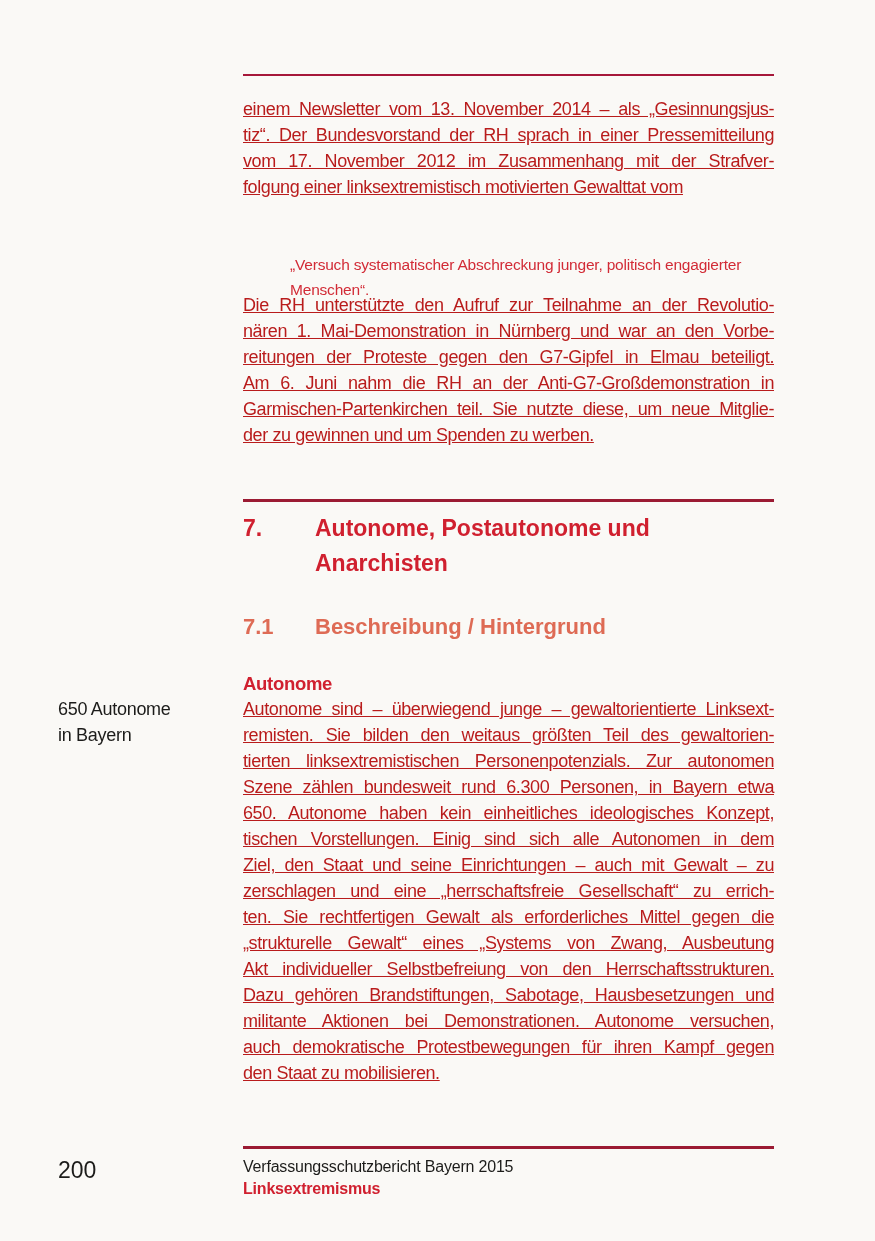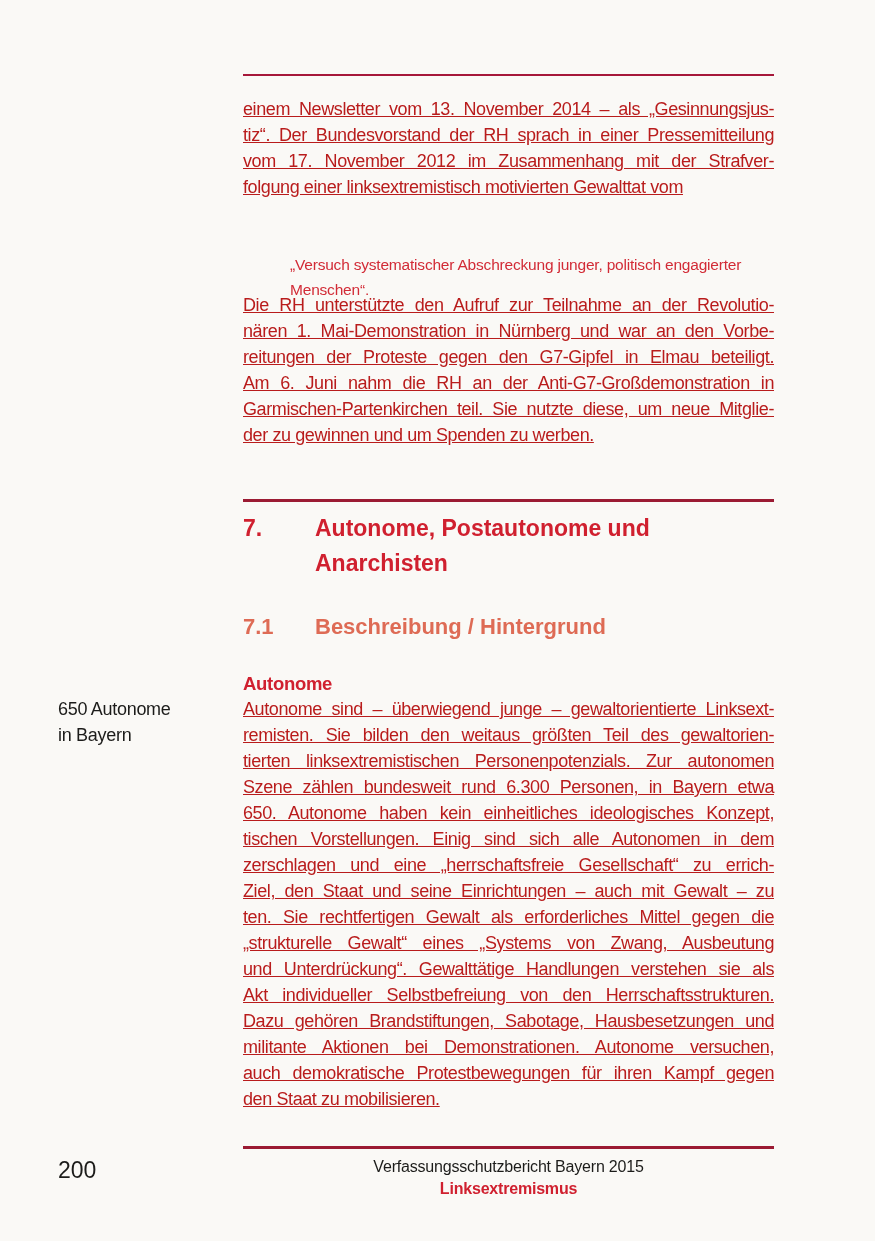--- a/index.html
+++ b/index.html
@@ -141,32 +141,31 @@
     <div class="tline tline-last">in Bayern</div>
   </div>
 
 <div class="abs bodytext" style="left:243px; top:696px; width:531px;">
     <div class="tline">Autonome sind – überwiegend junge – gewaltorientierte Linksext-</div>
     <div class="tline">remisten. Sie bilden den weitaus größten Teil des gewaltorien-</div>
     <div class="tline">tierten linksextremistischen Personenpotenzials. Zur autonomen</div>
     <div class="tline">Szene zählen bundesweit rund 6.300 Personen, in Bayern etwa</div>
     <div class="tline">650. Autonome haben kein einheitliches ideologisches Konzept,</div>
     <div class="tline">tischen Vorstellungen. Einig sind sich alle Autonomen in dem</div>
+    <div class="tline">Ziel, den Staat und seine Einrichtungen – auch mit Gewalt – zu</div>
     <div class="tline">zerschlagen und eine „herrschaftsfreie Gesellschaft“ zu errich-</div>
-    <div class="tline">Ziel, den Staat und seine Einrichtungen – auch mit Gewalt – zu</div>
     <div class="tline">ten. Sie rechtfertigen Gewalt als erforderliches Mittel gegen die</div>
     <div class="tline">„strukturelle Gewalt“ eines „Systems von Zwang, Ausbeutung</div>
-    <div class="tline">und Unterdrückung“. Gewalttätige Handlungen verstehen sie als</div>
     <div class="tline">Akt individueller Selbstbefreiung von den Herrschaftsstrukturen.</div>
     <div class="tline">Dazu gehören Brandstiftungen, Sabotage, Hausbesetzungen und</div>
     <div class="tline">militante Aktionen bei Demonstrationen. Autonome versuchen,</div>
     <div class="tline">auch demokratische Protestbewegungen für ihren Kampf gegen</div>
     <div class="tline tline-last">den Staat zu mobilisieren.</div>
   </div>
 
 <div class="abs rule-thick" style="left:243px; top:1146px; width:531px;"></div>
 
 <div class="abs page-number" style="left:58px; top:1157px;text-align:right;">200</div>
 
-<div class="abs" style="left:243px; top:1156px; width:531px;text-align:center;">
+<div class="abs" style="left:243px; top:1156px; width:531px;">
   <div class="footer-line1">Verfassungsschutzbericht Bayern 2015</div>
   <div class="footer-line2">Linksextremismus</div>
 </div>
 
 </body></html>

